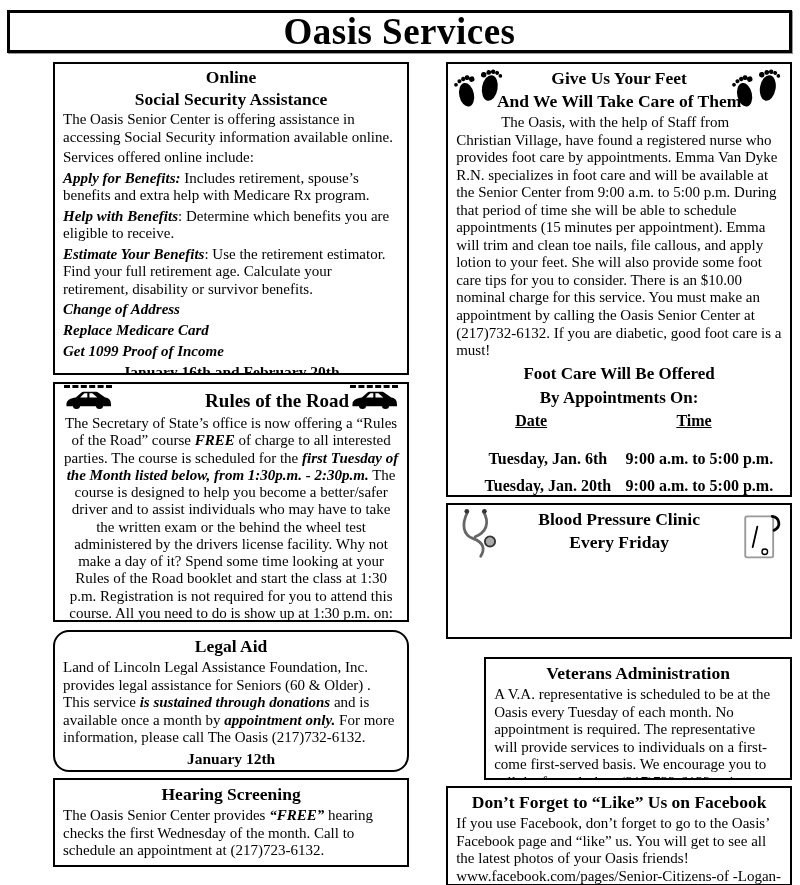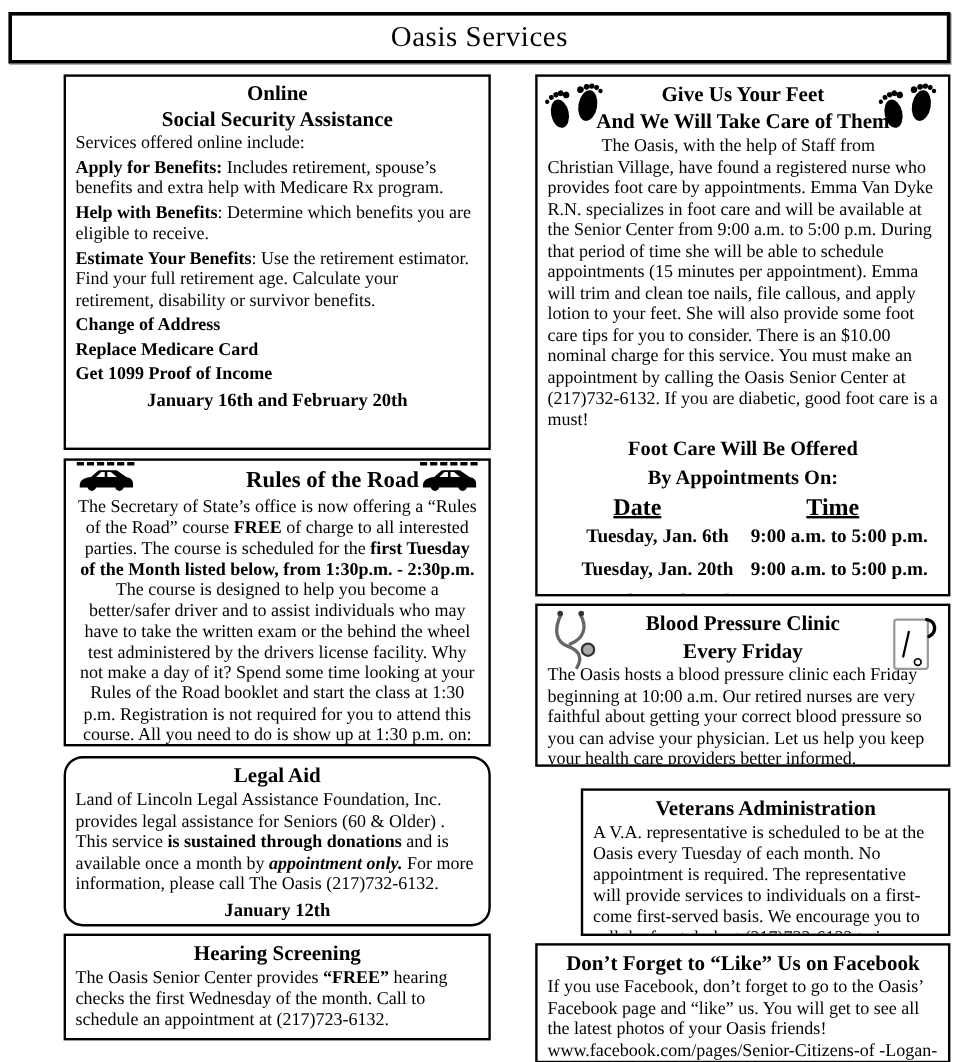--- a/index.html
+++ b/index.html
@@ -9,21 +9,21 @@
     font-family:"Liberation Serif","DejaVu Serif",serif;
     color:#000; overflow:hidden;
   }
   .page { padding:10px 8px 0 7px; }
 
   .title-box {
     height:43px; border:3px solid #000; margin-bottom:9px;
     display:flex; align-items:center; justify-content:center;
     box-shadow:1px 1px 0 #999;
   }
-  .title-box h1 { margin:0; font-size:24px; font-weight:normal; letter-spacing:0.5px; }
+  .title-box h1 { margin:0; font-size:37px; font-weight:bold; letter-spacing:0.5px; }
 
   .columns { display:flex; }
   .col-left  { width:378px; margin-right:5px;margin-left:46px; }
   .col-right { width:399px;padding-left:32px; }
 
   .box {
     border:2px solid #000; background:#fff; position:relative;
     padding:2px 8px; overflow:hidden;
   }
   .ss      { height:313px; margin-bottom:7px; }
@@ -35,37 +35,37 @@
   .vets    { height:123px; margin-bottom:6px;margin-left:38px; }
   .fb      { height:100px; }
 
   .h2 { font-size:17.5px; font-weight:bold; text-align:center; margin:2px 0; line-height:1.2; }
   .h2.tight { margin:1px 0; }
   .body-p { font-size:15px; line-height:1.17; margin:0 0 3px; }
   .body-p.tight { line-height:1.15; margin:0; }
   .center { text-align:center; }
   .indent { text-indent:45px; }
   .footer-line { font-weight:bold; text-align:center; font-size:15.5px; margin:3px 0 0; }
-  .b { font-weight:bold; }
+  .b { font-weight:bold;font-style:italic; }
   .i { font-style:italic; }
 
   
   .ror-head { display:flex; align-items:flex-start; margin-bottom:3px; }
   .car-block { width:50px; display:flex; flex-direction:column; align-items:center; margin-top:0; }
   .dash { width:48px; border-top:3px dashed #000; margin:1px 0 0; }
   .ror-title { flex:1; font-size:19px; font-weight:bold; text-align:right; padding-top:6px; }
 
   
   .corner { position:absolute; top:3px; }
   .corner.tl { left:6px; }
   .corner.tr { right:6px; }
 
   
   .sched { width:100%; margin-top:2px; }
-  .sched-head { display:grid; grid-template-columns:46% 54%; font-weight:bold; font-size:20px; margin-bottom:4px; }
+  .sched-head { display:grid; grid-template-columns:46% 54%; font-weight:bold; font-size:16px; margin-bottom:20px; }
   .sched-head .cell { text-align:center; }
   .sched-head .cell span { text-decoration:underline; }
   .sched-row { display:grid; grid-template-columns:52% 48%; font-weight:bold; font-size:16px; margin-bottom:9px; }
   .sched-row .date { padding-left:14px;text-align:center; }
   .sched-row .time { padding-left:0; }
   .subhead { font-size:17px; font-weight:bold; text-align:center; margin:4px 0; }
 </style>
 </head>
 <body>
 
@@ -75,20 +75,21 @@
     <h1>Oasis Services</h1>
   </div>
 
   <div class="columns">
 
     <div class="col-left">
 
       <div class="box ss">
         <div class="h2 tight">Online</div>
         <div class="h2 tight">Social Security Assistance</div>
+        <p class="body-p"><span>The Oasis Senior Center is offering assistance in accessing Social Security information available online.</span></p>
         <p class="body-p"><span>Services offered online include:</span></p>
         <p class="body-p"><span class="b">Apply for Benefits:</span><span>  Includes retirement, spouse’s  benefits and extra help with Medicare Rx program.</span></p>
         <p class="body-p"><span class="b">Help with Benefits</span><span>:  Determine which benefits you are eligible to receive.</span></p>
         <p class="body-p"><span class="b">Estimate Your Benefits</span><span>:  Use the retirement estimator.  Find your full retirement age.  Calculate your retirement, disability or survivor benefits.</span></p>
         <p class="body-p"><span class="b">Change of Address</span></p>
         <p class="body-p"><span class="b">Replace Medicare Card</span></p>
         <p class="body-p"><span class="b">Get 1099 Proof of  Income</span></p>
         <p class="footer-line">January 16th and February 20th</p>
       </div>
 
@@ -218,21 +219,20 @@
         <span class="corner tr">
           <svg width="44" height="54" viewBox="0 0 46 58">
             <rect x="5" y="9" width="30" height="44" rx="2" fill="#fff" stroke="#999" stroke-width="2"></rect>
             <path d="M34 9 c8 1 10 11 2 15" stroke="#000" fill="none" stroke-width="3" stroke-linecap="round"></path>
             <path d="M13 42 l5 -22" stroke="#000" stroke-width="2" stroke-linecap="round"></path>
             <circle cx="26" cy="47" r="3" fill="none" stroke="#000" stroke-width="1.5"></circle>
           </svg>
         </span>
         <div class="h2">Blood Pressure Clinic</div>
         <div class="h2">Every Friday</div>
-        <p class="body-p">The Oasis hosts a blood pressure clinic each Friday beginning at 10:00 a.m.  Our retired nurses are very faithful about getting your correct blood pressure so you can advise your physician.  Let us help you keep your health care providers better informed.</p>
       </div>
 
       <div class="box vets">
         <div class="h2">Veterans Administration</div>
         <p class="body-p">A V.A. representative is scheduled to be at the Oasis every Tuesday of each month.  No appointment is required. The representative will provide services to individuals on a first- come first-served basis.  We encourage you to call the front desk at (217)732-6132 to insure the representative is present.</p>
       </div>
 
       <div class="box fb">
         <div class="h2">Don’t Forget to “Like” Us on Facebook</div>
         <p class="body-p">If you use Facebook, don’t forget to go to the Oasis’ Facebook page and “like” us.  You will get to see all the latest photos  of your Oasis friends!  www.facebook.com/pages/Senior-Citizens-of -Logan-County-Inc</p>

